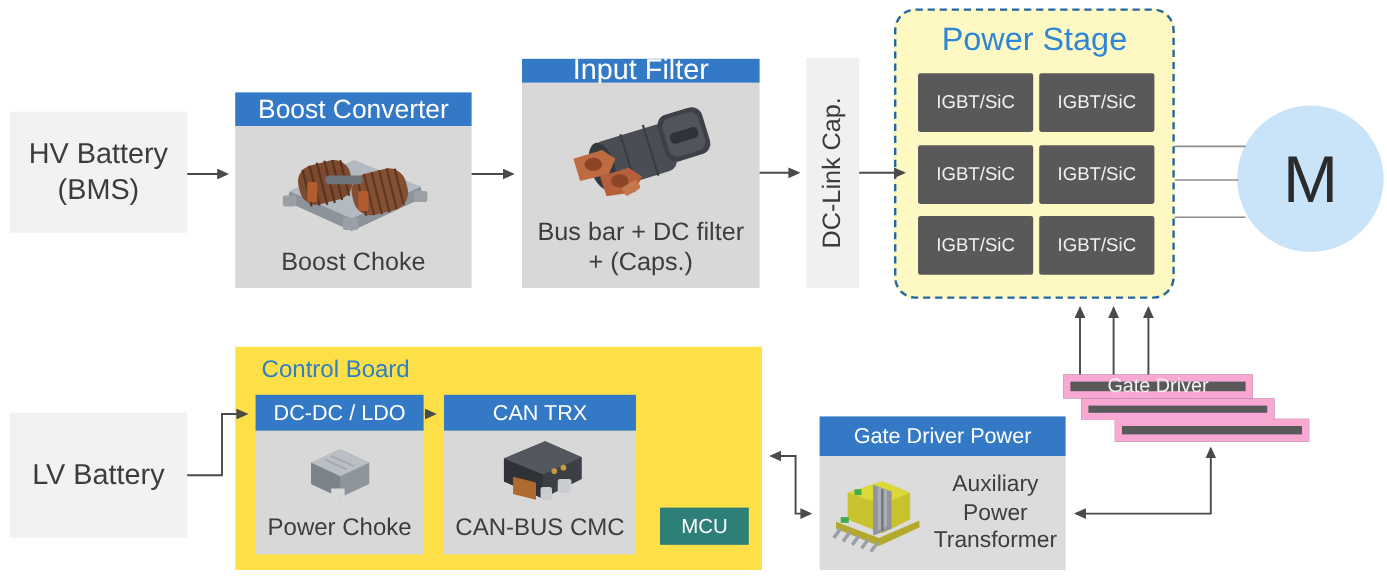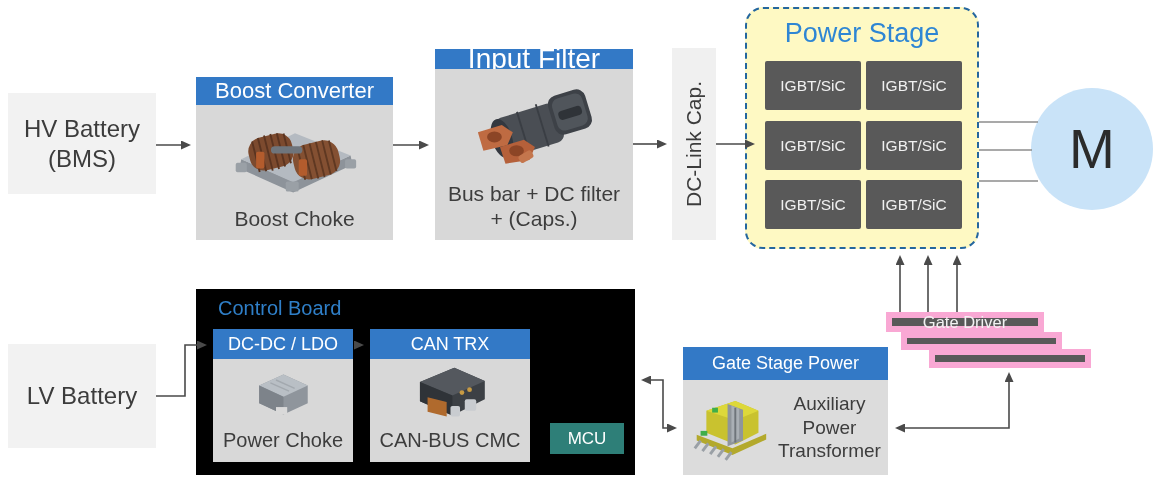--- a/index.html
+++ b/index.html
@@ -37,21 +37,21 @@
   #motor{
     border-radius:50%;background:#c9e3f8;display:flex;align-items:center;justify-content:center;
     font-size:55px;color:#2b2b2b;
   }
   .gd-box{background:#595959;box-sizing:border-box;border:6px solid #f9a8d4;}
   .gd-label{
     display:flex;align-items:center;justify-content:center;height:100%;
     color:#f2f2f2;font-size:16.5px;white-space:nowrap;
   }
   
-  #control-board{background:#000000;}
+  #control-board{background:#fde047;}
   .cb-title{position:absolute;left:22px;top:8px;font-size:20px;color:#2f7fc8;}
   .sub-header{font-size:18px;}
   #mcu{
     background:#2e7f78;color:#ffffff;display:flex;align-items:center;justify-content:center;
     font-size:17px;
   }
   #dc-link-cap{
     background:#f0f0f0;display:flex;align-items:center;justify-content:center;
   }
   #dc-link-cap .vtext{
@@ -103,21 +103,21 @@
           <rect x="44" y="38" width="34" height="8" rx="4" fill="#6f757c"></rect>
         </svg>
       </div>
       <div class="caption cap-lg">
         <div>Boost Choke</div>
       </div>
     </div>
   </div>
 
   <div class="abs block" style="left:435px;top:49px;width:198px;height:191px;">
-    <div class="block-header" style="height:20px;font-size:28px;">Input Filter</div>
+    <div class="block-header" style="height:20px;font-size:24px;">Input Filter</div>
     <div class="block-body">
       <div class="img-wrap">
         <svg width="142" height="92" viewBox="0 0 150 100">
           <g transform="rotate(-17 75 52)">
             <rect x="34" y="32" width="70" height="44" rx="9" fill="#4a4e54"></rect>
             <rect x="96" y="26" width="42" height="44" rx="10" fill="#3d4147"></rect>
             <rect x="100" y="30" width="34" height="36" rx="8" fill="#50555b"></rect>
             <ellipse cx="38" cy="54" rx="11" ry="22" fill="#34383f"></ellipse>
             <line x1="62" y1="31" x2="62" y2="77" stroke="#3a3e44" stroke-width="2"></line>
             <line x1="84" y1="29" x2="84" y2="77" stroke="#3a3e44" stroke-width="2"></line>
@@ -157,21 +157,21 @@
     <span>M</span>
   </div>
 
   <div class="abs gd-box" style="left:929px;top:349px;width:162px;height:19px;z-index:1;"></div>
   <div class="abs gd-box" style="left:901px;top:332px;width:161px;height:18px;z-index:2;"></div>
   <div class="abs gd-box" style="left:886px;top:312px;width:158px;height:20px;z-index:3;">
     <div class="gd-label">Gate Driver</div>
   </div>
 
   <div class="abs block" style="left:683px;top:347px;width:205px;height:128px;">
-    <div class="block-header sub-header" style="height:33px;">Gate Stage Power</div>
+    <div class="block-header sub-header" style="height:33px;">Gate Driver Power</div>
     <div class="block-body" style="background:#dcdcdc;flex-direction:row;align-items:center;justify-content:flex-start;">
       <svg width="82" height="70" viewBox="0 0 85 70" style="margin-left:6px;">
         <path d="M8 48 L45 63 L80 47 L80 41 L45 56 L8 42 Z" fill="#b3a92c"></path>
         <path d="M18 17 L48 7 L72 17 L72 40 L48 52 L18 40 Z" fill="#c9c22f"></path>
         <path d="M18 17 L48 27 L72 17 L48 7 Z" fill="#ddd83a"></path>
         <path d="M40 10 L56 16 L56 48 L40 54 Z" fill="#8f959b"></path>
         <path d="M44 12 L52 15 L52 46 L44 50 Z" fill="#a9afb5"></path>
         <line x1="48" y1="14" x2="48" y2="50" stroke="#6e747a" stroke-width="2"></line>
         <rect x="24" y="14" width="6" height="5" fill="#3fae4a"></rect>
         <rect x="12" y="38" width="7" height="5" fill="#3fae4a"></rect>

